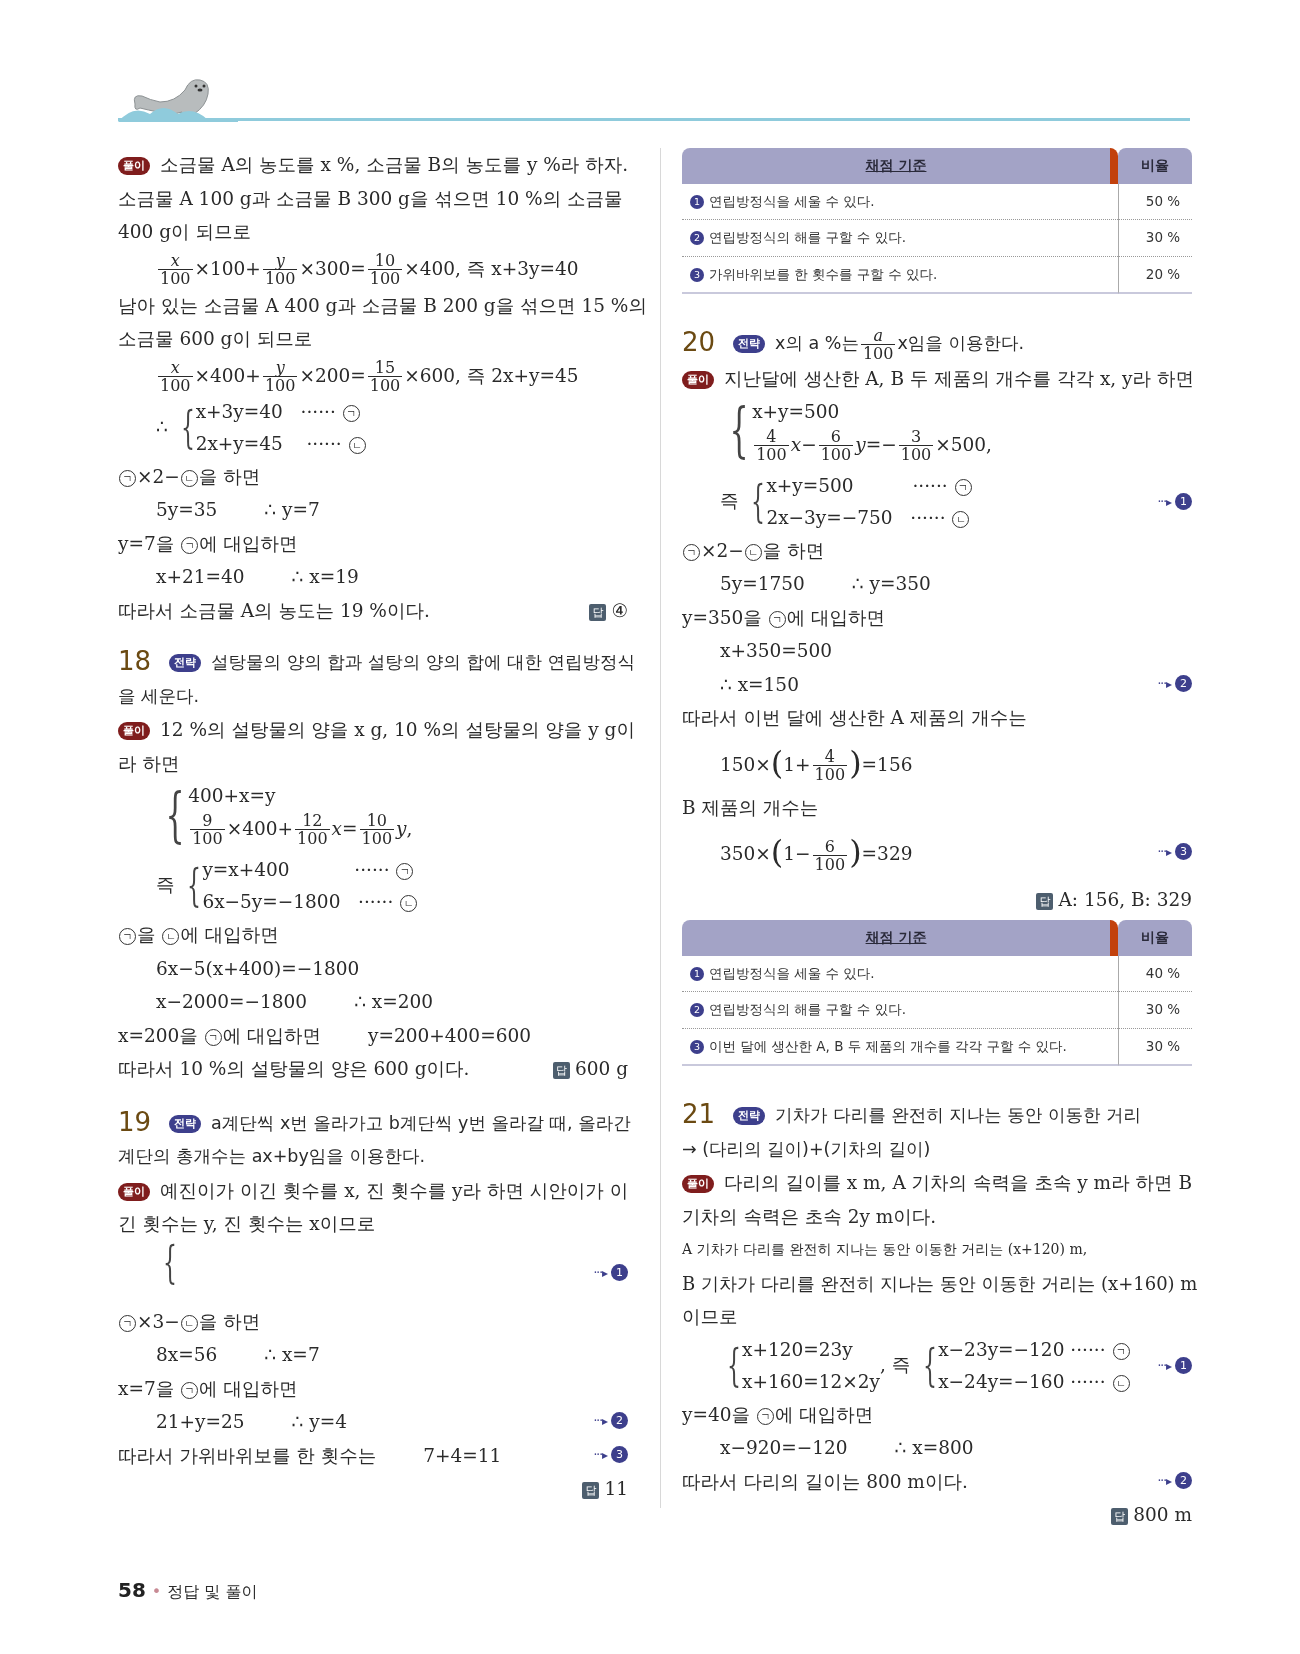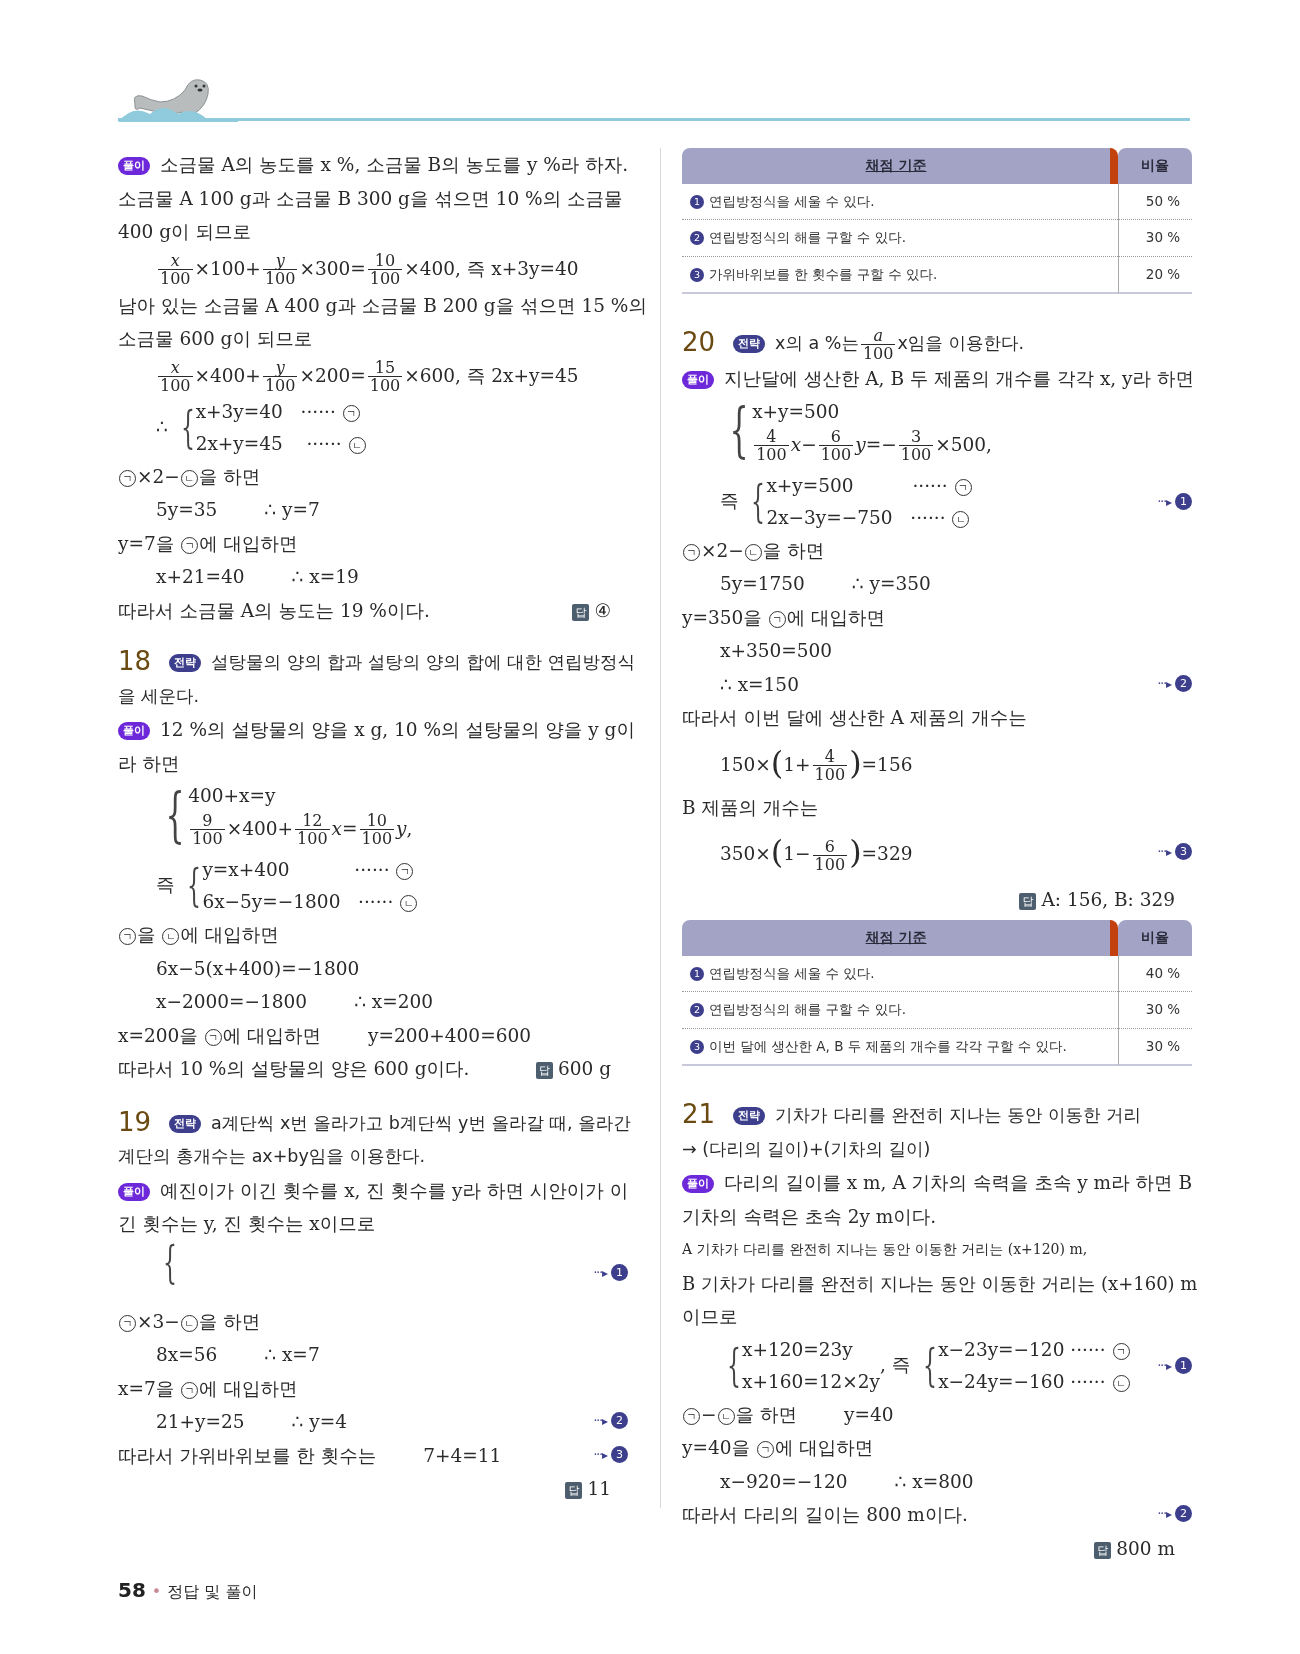--- a/index.html
+++ b/index.html
@@ -9,38 +9,38 @@
   .wave { position:absolute; left:118px; top:100px; width:120px; height:22px; }
   .seal { position:absolute; left:130px; top:72px; width:90px; height:50px; }
   .col { position:absolute; top:148px; width:510px; font-size:18.5px; line-height:33.5px; }
   .col.left { left:118px; }
   .col.right { left:682px; }
   .line { white-space:nowrap; position:relative; }
   .indent { padding-left:38px; }
   .badge { display:inline-block; font-family:"DejaVu Sans","Liberation Sans",sans-serif;
            font-size:11px; font-weight:bold; color:#fff; border-radius:9px;
            padding:0 5px; line-height:18px; height:18px; vertical-align:2px; margin-right:10px; }
-  .badge.pul { background:#6d28d9; }
+  .badge.pul { background:#7f1d1d; }
   .badge.jr { background:#3d3f8c; }
   .probnum { font-family:"DejaVu Sans","Liberation Sans",sans-serif; font-weight:normal;
              font-size:26px; color:#6b4a12; margin-right:18px; vertical-align:-2px; }
   .strategy { font-family:"DejaVu Sans","Liberation Sans",sans-serif; font-size:17.5px; }
   .i { font-style:italic; }
   .frac { display:inline-block; vertical-align:middle; text-align:center; font-size:16px; line-height:17px; margin:0 2px; }
   .frac .n { display:block; border-bottom:1px solid #2a2a2a; padding:0 2px; }
   .frac .d { display:block; padding:0 2px; }
   .brace { display:inline-block; font-size:44px; line-height:44px; transform:scaleX(0.5); vertical-align:middle; margin-right:-6px; color:#444; font-family:"DejaVu Serif",serif; font-weight:100; }
   .sys { display:inline-block; vertical-align:middle; line-height:32px; }
   .mark { position:absolute; right:0; font-size:12px; color:#3d3f8c; }
   .mark .dots { letter-spacing:-1px; color:#3d3f8c; font-size:12px; }
   .circ-num { display:inline-block; width:17px; height:17px; border-radius:50%; background:#3d3f8c; color:#fff;
               font-family:"DejaVu Sans","Liberation Sans",sans-serif; font-size:11px; line-height:17px; text-align:center; margin-left:4px; vertical-align:1px; }
   .circ-letter { display:inline-block; width:15px; height:15px; border:1px solid #333; border-radius:50%;
                  font-family:"DejaVu Sans","Liberation Sans",sans-serif; font-size:10px; line-height:15px; text-align:center; vertical-align:1px; margin:0 1px; }
-  .ans { position:absolute; right:17px;margin-left:32px; }
+  .ans { position:absolute; right:0;margin-left:32px; }
   .ans-icon { display:inline-block; width:17px; height:17px; background:#4d5e6e; color:#fff; border-radius:2px;
               font-family:"DejaVu Sans","Liberation Sans",sans-serif; font-size:11px; line-height:17px; text-align:center; vertical-align:1px; margin-right:5px; }
   .table { width:510px; border-collapse:separate; border-spacing:0; font-family:"DejaVu Sans","Liberation Sans",sans-serif; font-size:13.5px; }
   .table th { background:#a3a3c6; color:#2a2a3a; font-weight:bold; height:28px; font-size:14px; }
   .table th.h1 { border-radius:8px 8px 0 0; border-right:8px solid #c2410c;text-decoration:underline; }
   .table th.h2 { border-radius:8px 8px 0 0; width:52px; }
   .table td { height:27px; border-bottom:1px dotted #999; padding-left:8px; color:#333; }
   .table tr:last-child td { border-bottom:2px solid #c9c9dc; }
   .table td.r { border-left:1px solid #aaa; text-align:center; padding-left:16px; width:56px; }
   .tn { display:inline-block; width:14px; height:14px; border-radius:50%; background:#3d3f8c; color:#fff; font-size:9.5px; line-height:14px; text-align:center; margin-right:5px; vertical-align:1px; }
@@ -214,21 +214,20 @@
   <div class="line indent" style="height:64px">
     <span class="brace">{</span><span class="sys">
       <div>x+120=23y</div>
       <div>x+160=12×2y</div>
     </span>, <span>즉</span> <span class="brace">{</span><span class="sys">
       <div><span>x−23y=−120</span> <span>······</span> <span class="circ-letter">ㄱ</span></div>
       <div><span>x−24y=−160</span> <span>······</span> <span class="circ-letter">ㄴ</span></div>
     </span>
     <span class="mark" style="top:16px"><span class="dots">···▸</span><span class="circ-num">1</span></span>
   </div>
-  <div class="line" style="white-space:pre"><span class="circ-letter">ㄱ</span><span>−</span><span class="circ-letter">ㄴ</span><span>을 하면        y=40</span></div>
   <div class="line"><span>y=40을</span> <span class="circ-letter">ㄱ</span><span>에 대입하면</span></div>
   <div class="line indent" style="white-space:pre">x−920=−120        ∴ x=800</div>
   <div class="line"><span>따라서 다리의 길이는 800 m이다.</span><span class="mark"><span class="dots">···▸</span><span class="circ-num">2</span></span></div>
   <div class="line" style="height:33px">
       <span class="ans"><span class="ans-icon">답</span><span>800 m</span></span>
     </div>
 </div>
 
 <div class="footer">
   <span class="pg">58</span><span class="dot">•</span><span>정답 및 풀이</span>

